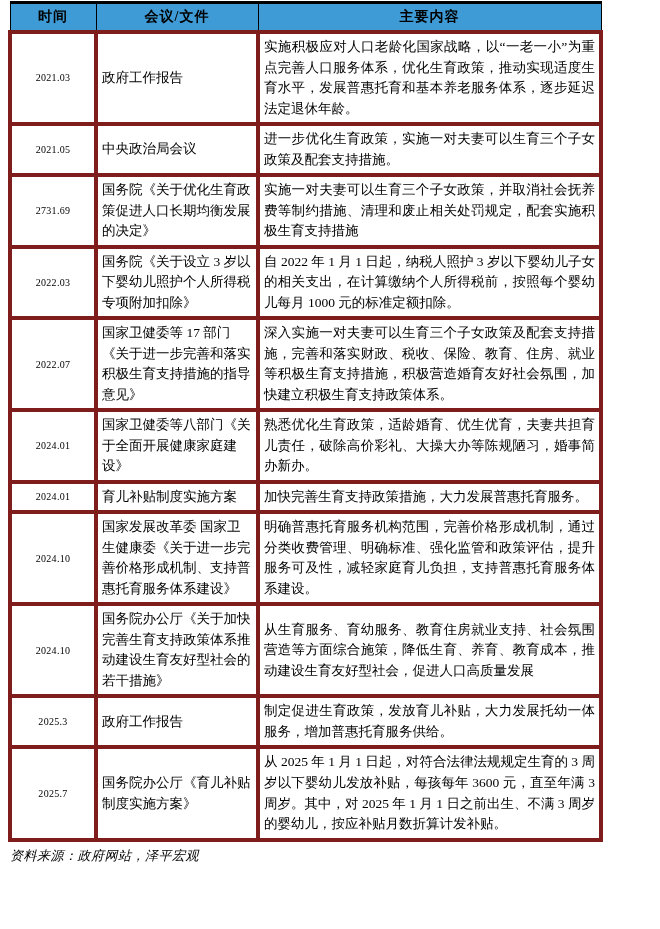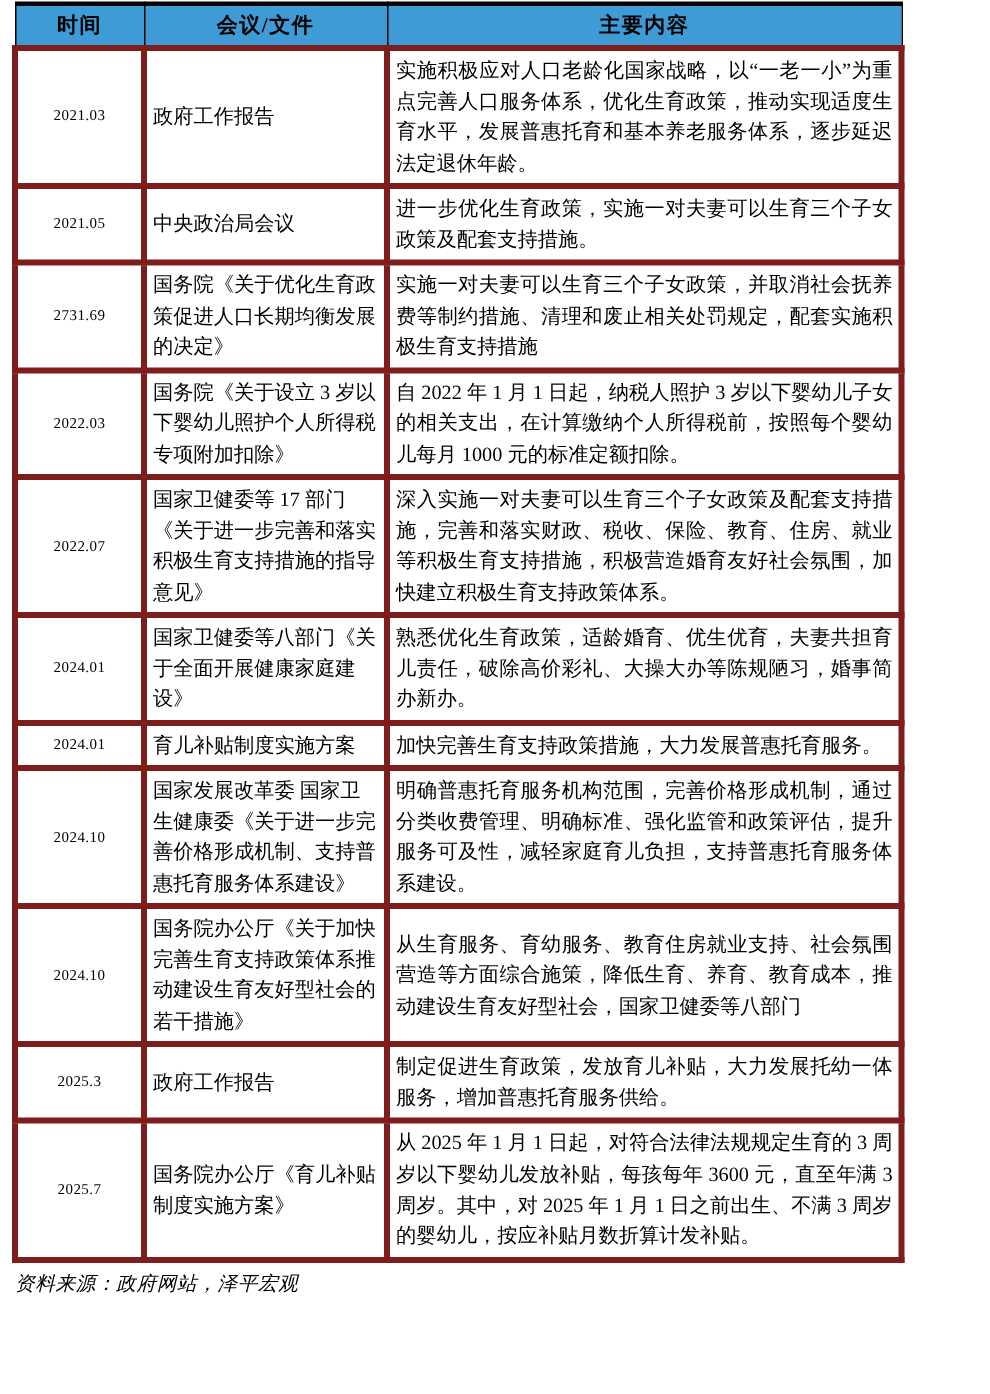--- a/index.html
+++ b/index.html
@@ -127,21 +127,21 @@
         <td class="cell-content">加快完善生育支持政策措施，大力发展普惠托育服务。</td>
       </tr>
       <tr>
         <td class="cell-time">2024.10</td>
         <td class="cell-meeting">国家发展改革委 国家卫生健康委《关于进一步完善价格形成机制、支持普惠托育服务体系建设》</td>
         <td class="cell-content">明确普惠托育服务机构范围，完善价格形成机制，通过分类收费管理、明确标准、强化监管和政策评估，提升服务可及性，减轻家庭育儿负担，支持普惠托育服务体系建设。</td>
       </tr>
       <tr>
         <td class="cell-time">2024.10</td>
         <td class="cell-meeting">国务院办公厅《关于加快完善生育支持政策体系推动建设生育友好型社会的若干措施》</td>
-        <td class="cell-content">从生育服务、育幼服务、教育住房就业支持、社会氛围营造等方面综合施策，降低生育、养育、教育成本，推动建设生育友好型社会，国家卫健委等八部门</td>
+        <td class="cell-content">从生育服务、育幼服务、教育住房就业支持、社会氛围营造等方面综合施策，降低生育、养育、教育成本，推动建设生育友好型社会，促进人口高质量发展</td>
       </tr>
       <tr>
         <td class="cell-time">2025.3</td>
         <td class="cell-meeting">政府工作报告</td>
         <td class="cell-content">制定促进生育政策，发放育儿补贴，大力发展托幼一体服务，增加普惠托育服务供给。</td>
       </tr>
       <tr>
         <td class="cell-time">2025.7</td>
         <td class="cell-meeting">国务院办公厅《育儿补贴制度实施方案》</td>
         <td class="cell-content">从 2025 年 1 月 1 日起，对符合法律法规规定生育的 3 周岁以下婴幼儿发放补贴，每孩每年 3600 元，直至年满 3 周岁。其中，对 2025 年 1 月 1 日之前出生、不满 3 周岁的婴幼儿，按应补贴月数折算计发补贴。</td>

